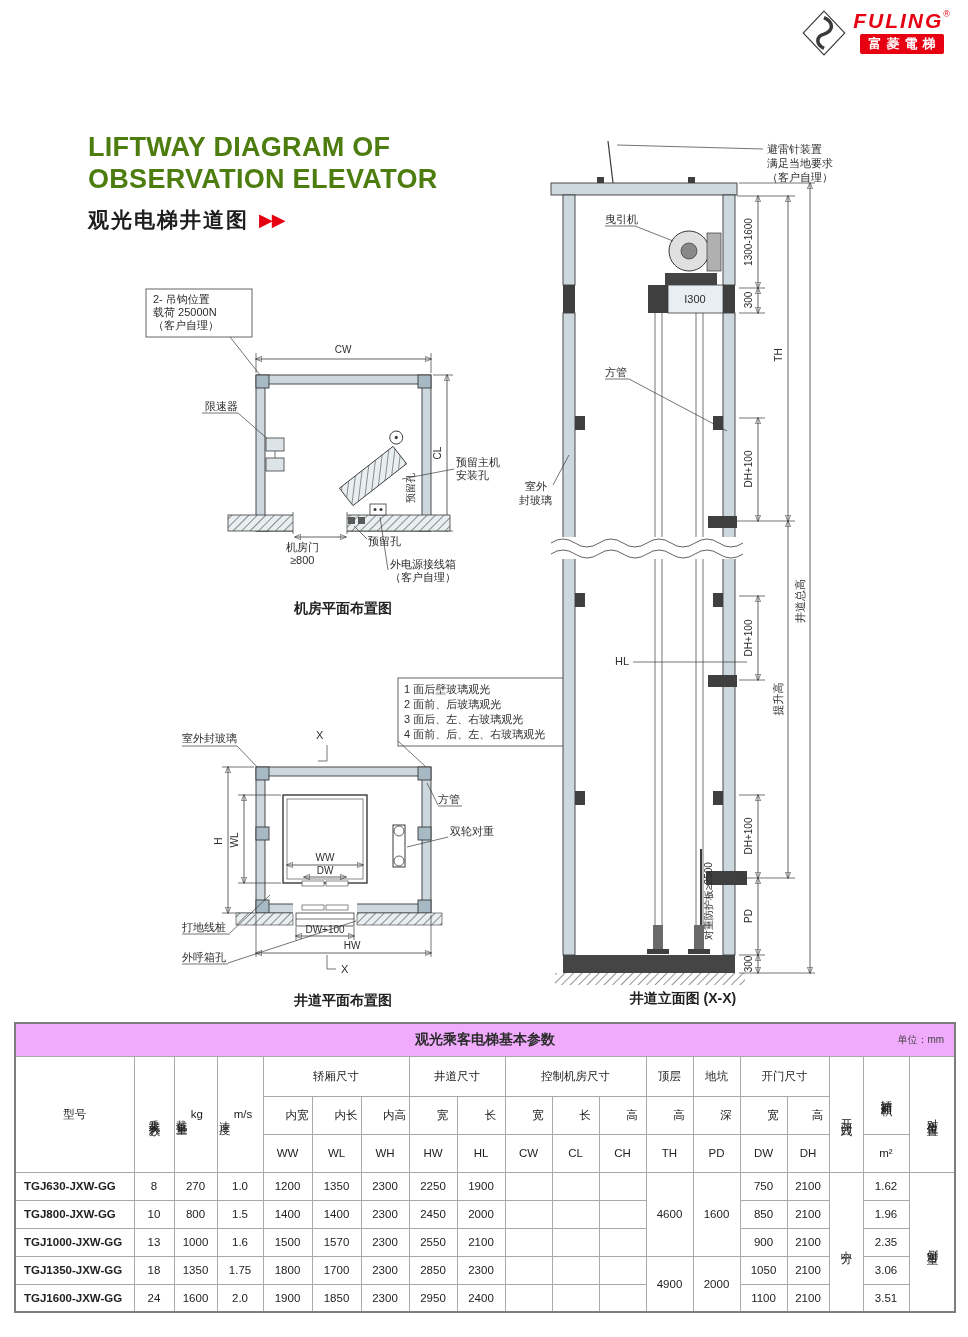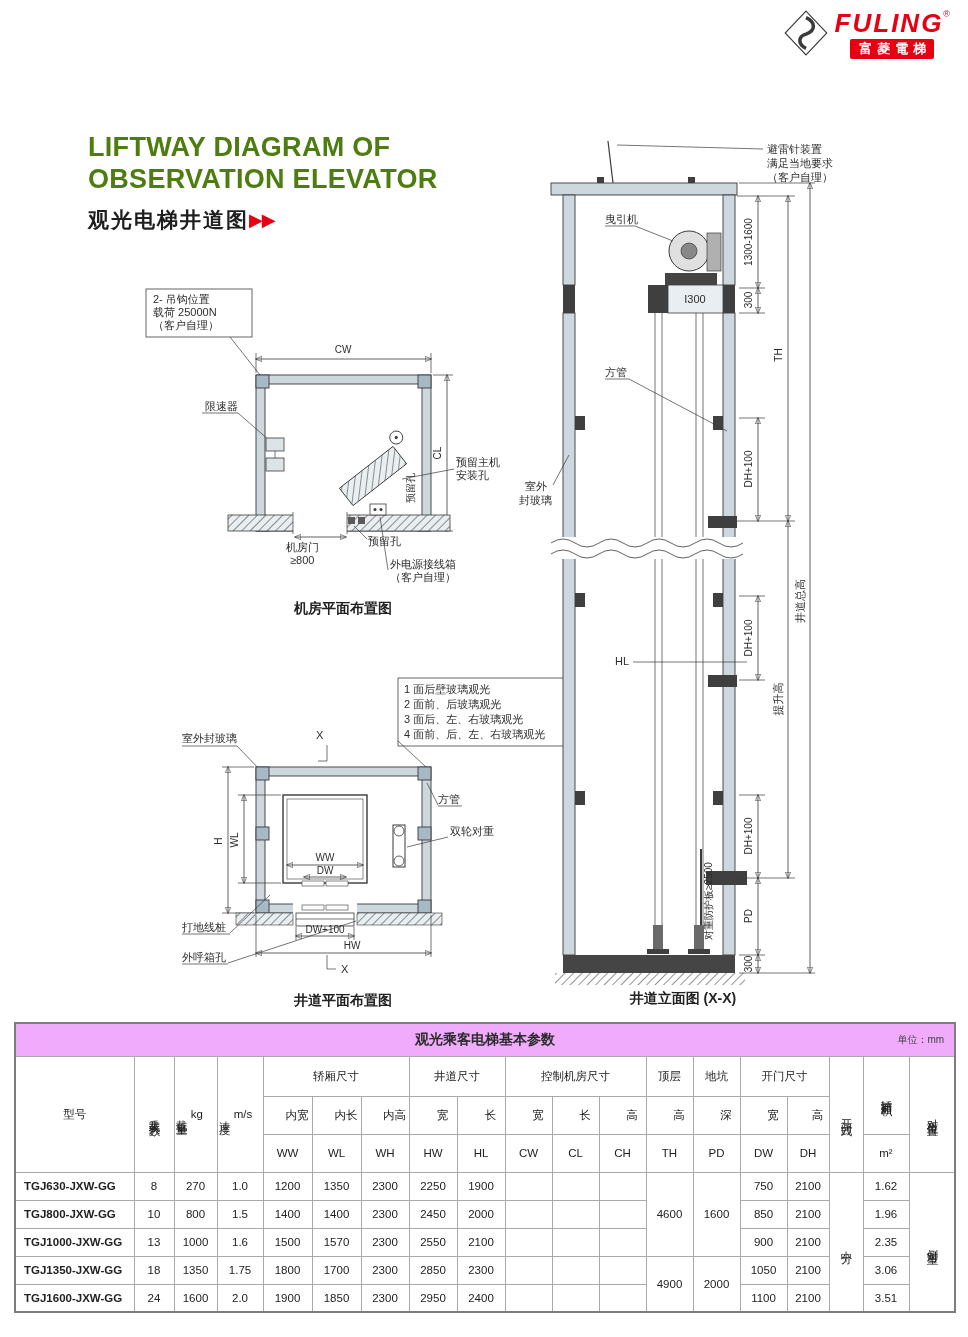--- a/index.html
+++ b/index.html
@@ -6,29 +6,29 @@
   body { background:#ffffff; }
   .page { position:relative; width:968px; height:1337px; background:#fff;
           font-family:"Liberation Sans","DejaVu Sans",sans-serif; overflow:hidden; }
   .abs { position:absolute; }
 
   
   .logo { position:absolute; top:10px; right:18px; display:flex; align-items:flex-start; gap:7px; }
   .logo-mark { width:44px; height:46px; }
   .logo-col { display:flex; flex-direction:column; align-items:center; gap:3px; }
   .logo-top { line-height:1; white-space:nowrap; }
-  .logo-name { color:#e60012; font-weight:bold; font-style:italic; font-size:26px; letter-spacing:2px; }
+  .logo-name { color:#e60012; font-weight:bold; font-style:italic; font-size:21px; letter-spacing:2px; }
   .reg { color:#e60012; font-size:9px; vertical-align:top; font-style:normal; }
   .logo-cn { background:#e60012; color:#fff; font-weight:bold; font-size:13px;
              letter-spacing:5px; padding:2px 3px 2px 9px; border-radius:2px; line-height:1.25; }
 
   
   .title-block { position:absolute; left:88px; top:132px; }
   .title-en { font-size:27px; font-weight:bold; color:#4d7c0f; line-height:1.18; letter-spacing:.3px; }
-  .title-cn-row { margin-top:10px; display:flex; align-items:center; }
+  .title-cn-row { margin-top:10px; display:flex; align-items:center; gap:10px; }
   .title-cn { font-size:21px; font-weight:bold; color:#1e1e1e; letter-spacing:2px; }
   .arrows { color:#e60012; font-size:18px; letter-spacing:-1px; }
 
   
   svg line, svg path { stroke:#3a3a3a; fill:none; }
   svg .thin { stroke-width:.7; }
   svg .dimline { stroke-width:.8; }
   svg text { font-family:"Liberation Sans","DejaVu Sans",sans-serif; fill:#2d2d2d; font-size:11px; }
   svg text.dim { font-size:10px; }
   svg text.cap { font-size:14px; font-weight:bold; fill:#222; }

